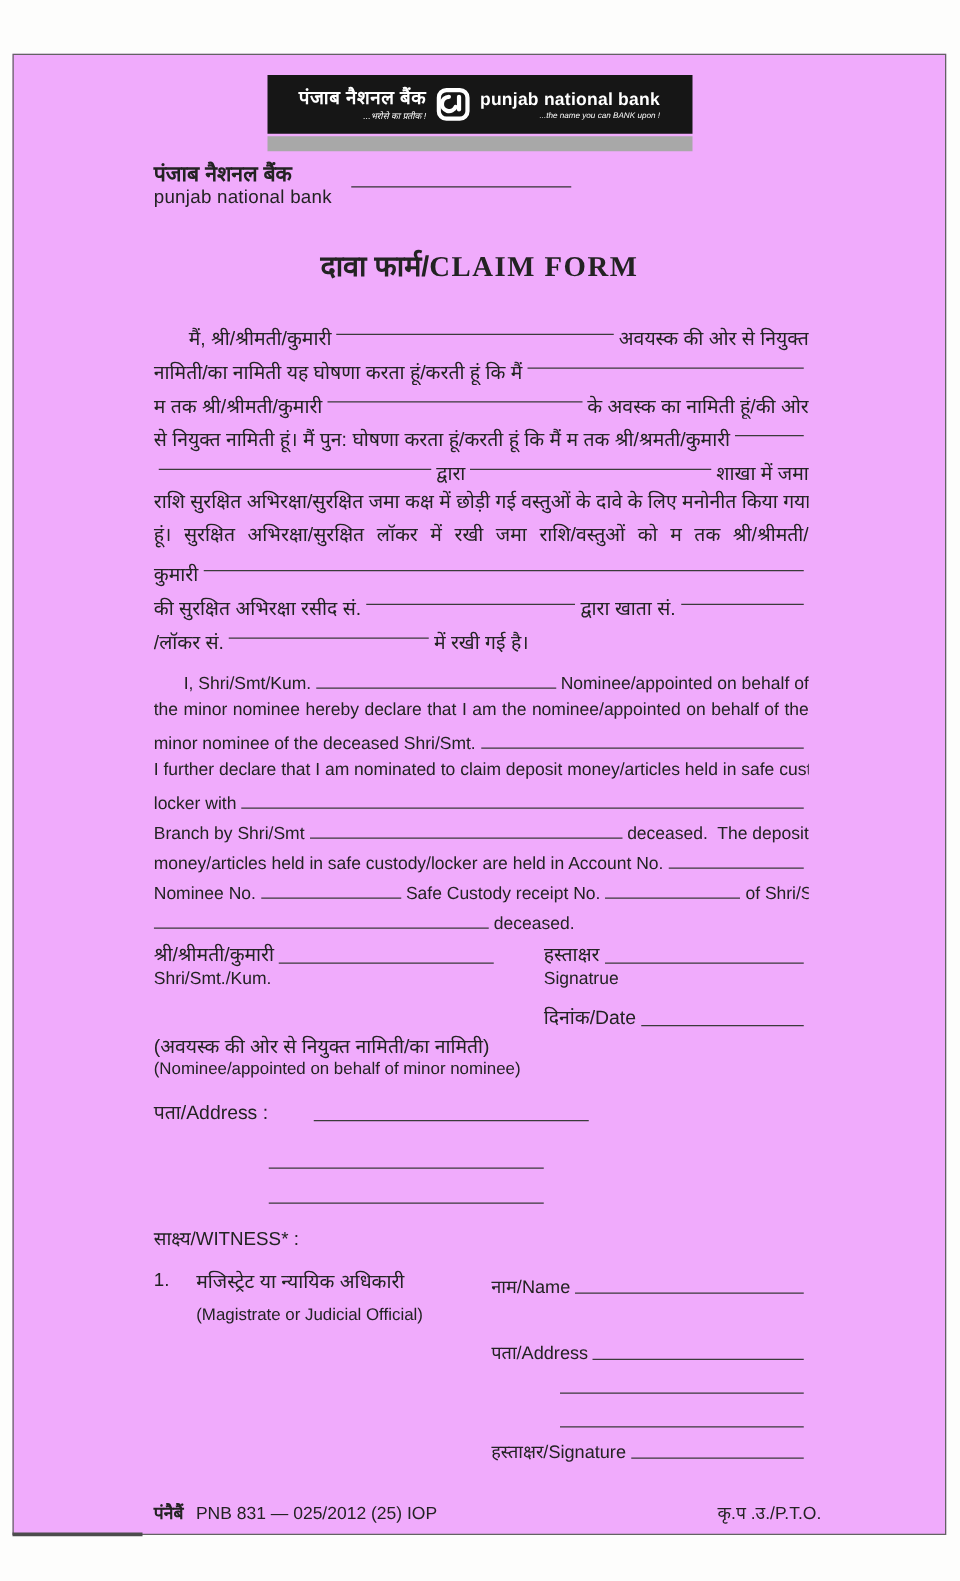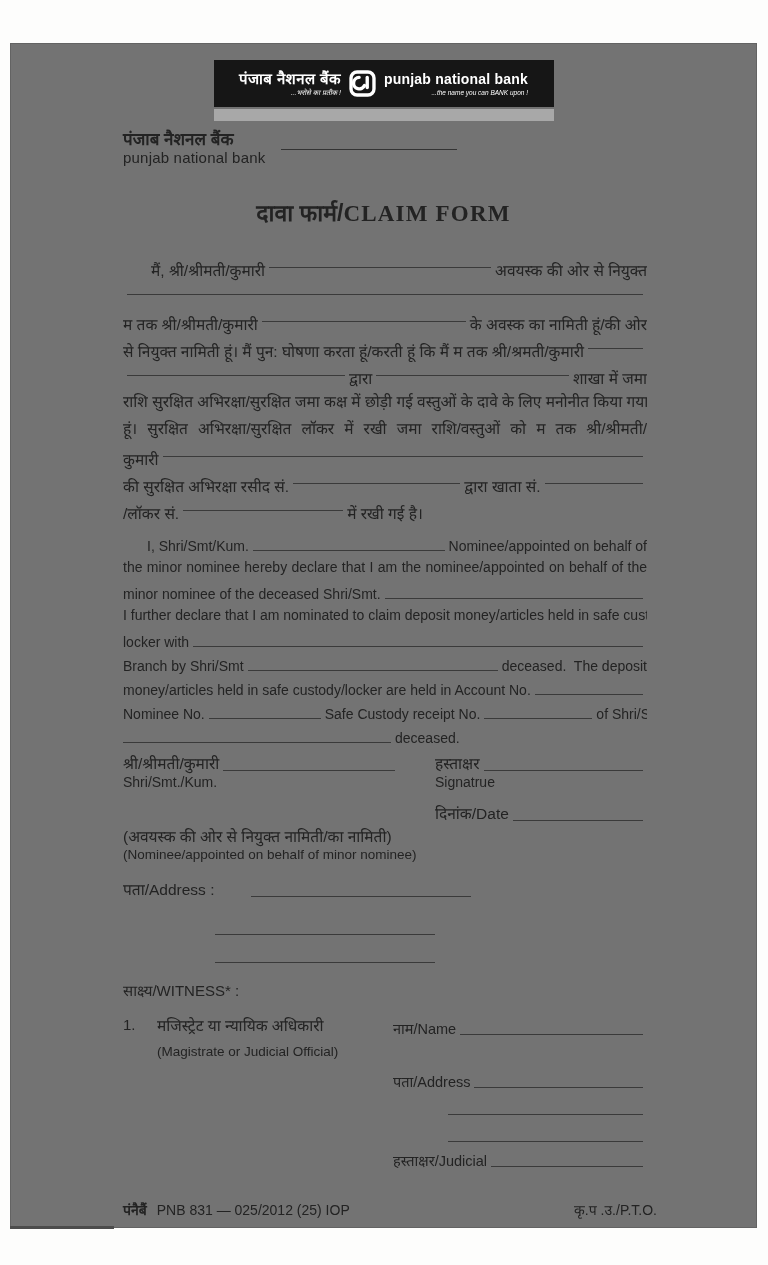--- a/index.html
+++ b/index.html
@@ -1,18 +1,18 @@
 <!DOCTYPE html>
 <html><head>
 <meta charset="utf-8">
 <style>
   * { margin:0; padding:0; box-sizing:border-box; }
   body { background:#ffffff; font-family:"Liberation Sans","DejaVu Sans",sans-serif; }
   .scan { position:relative; width:768px; height:1265px; background:#fdfdfc; color:#232323; overflow:hidden; }
-  .page { position:absolute; left:10px; top:43px; width:747px; height:1185px; border:1.5px solid #636363; background:#737373; }
+  .page { position:absolute; left:10px; top:43px; width:747px; height:1185px; border:1.5px solid #636363; background:#f0abfc; }
 
   
   .banner { width:340px; margin:16px auto 0; }
   .banner-top { background:#161616; height:47px; display:flex; align-items:center; justify-content:center; gap:8px; padding:4px 8px; }
   .b-col { display:flex; flex-direction:column; align-items:flex-end; color:#fff; }
   .b-hindi { font-size:15px; font-weight:bold; letter-spacing:.4px; line-height:1.15; white-space:nowrap; }
   .b-tag { font-size:7px; font-style:italic; margin-top:1px; white-space:nowrap; }
   .b-eng { font-size:14px; font-weight:bold; letter-spacing:.2px; line-height:1.15; white-space:nowrap; }
   .b-etag { font-size:6.5px; font-style:italic; margin-top:1px; white-space:nowrap; }
   .b-logo { flex:none; width:27px; height:27px; }
@@ -122,20 +122,21 @@
     </div>
 
     <div class="para-hi">
       <div class="hline">
           <span class="ind-h"></span>
           <span class="t">मैं, श्री/श्रीमती/कुमारी</span>
           <span class="rule"></span>
           <span class="t">अवयस्क की ओर से नियुक्त</span>
         </div>
       <div class="hline">
+          <span class="t">नामिती/का नामिती यह घोषणा करता हूं/करती हूं कि मैं</span>
           <span class="rule"></span>
         </div>
       <div class="hline">
           <span class="t">म तक श्री/श्रीमती/कुमारी</span>
           <span class="rule"></span>
           <span class="t">के अवस्क का नामिती हूं/की ओर</span>
         </div>
       <div class="hline">
           <span class="t">से नियुक्त नामिती हूं। मैं पुन: घोषणा करता हूं/करती हूं कि मैं म तक श्री/श्रमती/कुमारी</span>
           <span class="rule"></span>
@@ -264,21 +265,21 @@
           </div>
         <div class="wrow cont">
             <span class="off"></span>
             <span class="rule"></span>
           </div>
         <div class="wrow cont">
             <span class="off"></span>
             <span class="rule"></span>
           </div>
         <div class="wrow sigr">
-            <span class="wlbl">हस्ताक्षर/Judicial</span>
+            <span class="wlbl">हस्ताक्षर/Signature</span>
             <span class="rule"></span>
           </div>
       </div>
     </div>
 
     <div class="footer">
       <div class="foot-left">
         <span class="foot-hi">पंनैबैं</span>
         <span>PNB 831 — 025/2012 (25) IOP</span>
       </div>

